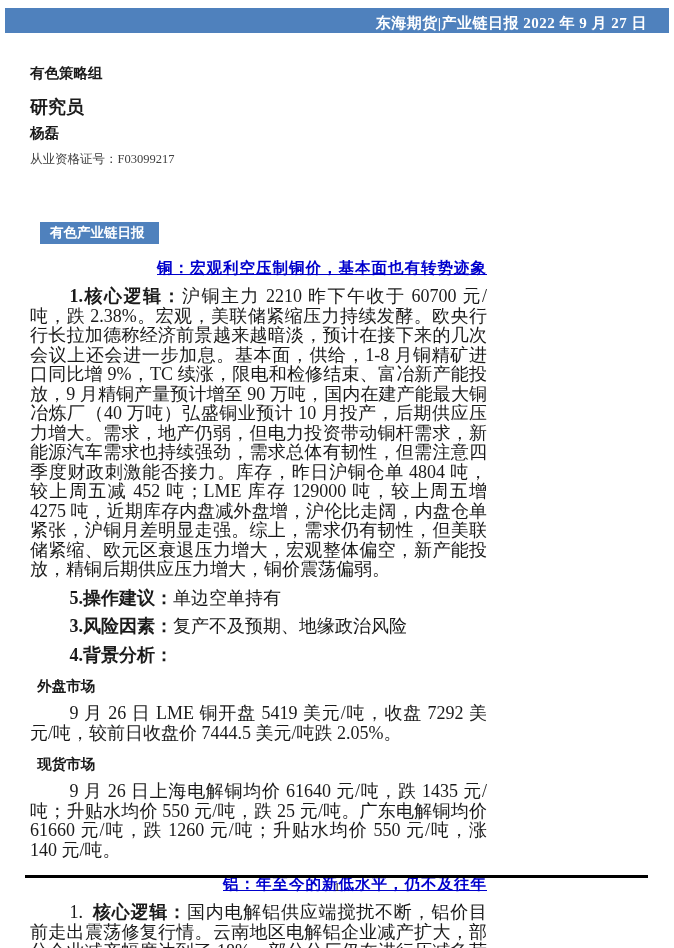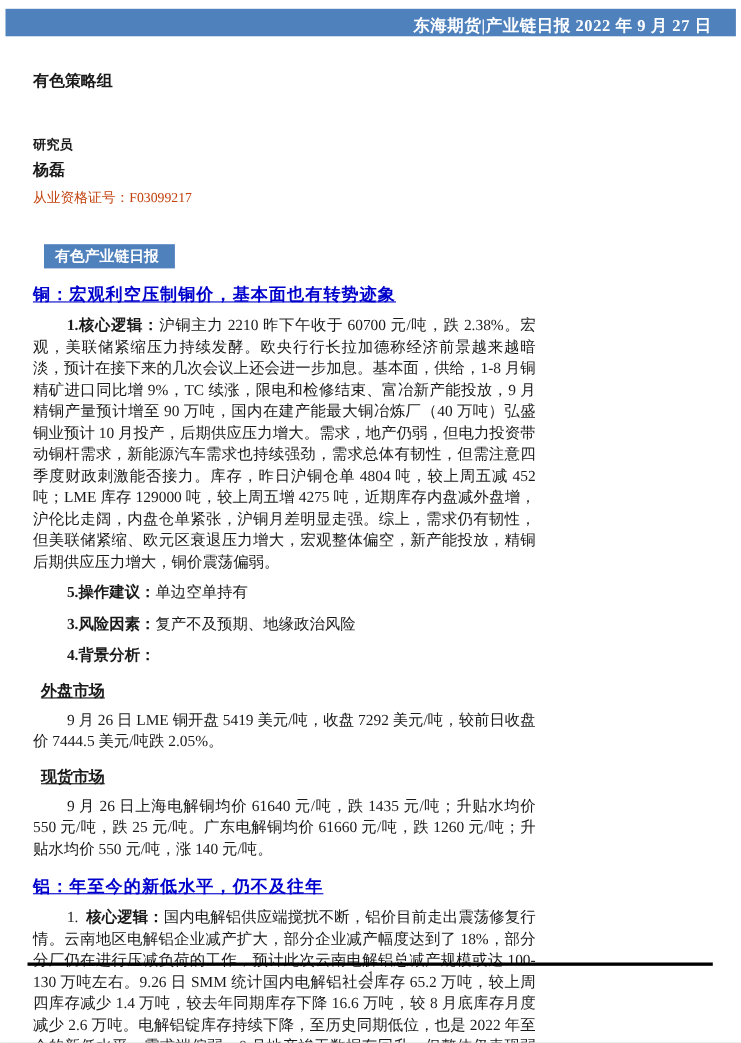--- a/index.html
+++ b/index.html
@@ -37,63 +37,62 @@
 
   
   .layout {
     position: absolute;
     top: 50px; left: 30px; right: 17px;
     display: flex;
     flex-direction: column;
   }
   .sidebar { width: 172px; flex: 0 0 172px; }
   .sidebar .group  { font-weight: bold; font-size: 14.5px; margin-top: 14px; }
-  .sidebar .role   { font-weight: bold; font-size: 12px; margin-top: 40px; }
+  .sidebar .role   { font-weight: bold; font-size: 18px; margin-top: 12px; }
   .sidebar .name   { font-weight: bold; font-size: 14.5px; margin-top: 5px; }
-  .sidebar .license{ font-size: 12.5px; margin-top: 8px; color: #c2410c; }
+  .sidebar .license{ font-size: 12.5px; margin-top: 8px; color: #404040; }
 
   .content { flex: 1 1 auto; max-width: 457px; }
 
   .badge {
     display: inline-block;
     margin-left: 10px;
     background: #4f81bd;
     color: #ffffff;
     font-weight: bold;
     font-size: 13.5px;
     padding: 3px 14px 3px 10px;
     line-height: 16px;
   }
 
   .sec-title {
     margin: 14px 0 0 0;
-    text-align: left;
+    text-align: right;
     font-size: 15.5px;
     font-weight: bold;
     color: #0000cc;
     text-decoration: underline;
     letter-spacing: 1px;
   }
 
   .para {
     margin: 8px 0 0 0;
-    font-size: 14px;
+    font-size: 18px;
     line-height: 19.5px;
     text-align: justify;
     text-indent: 2.2em;
   }
   .para.item { margin-top: 9px; }
   .para b { font-weight: bold; }
 
   .subhead {
     margin: 12px 0 0 0;
     font-size: 14.5px;
     font-weight: bold;
     text-indent: 0.5em;
-    text-decoration: underline;
   }
 
   
   .footer-line {
     position: absolute;
     left: 25px; right: 26px; top: 875px;
     height: 3px;
     background: #000;
   }
   .page-num {

